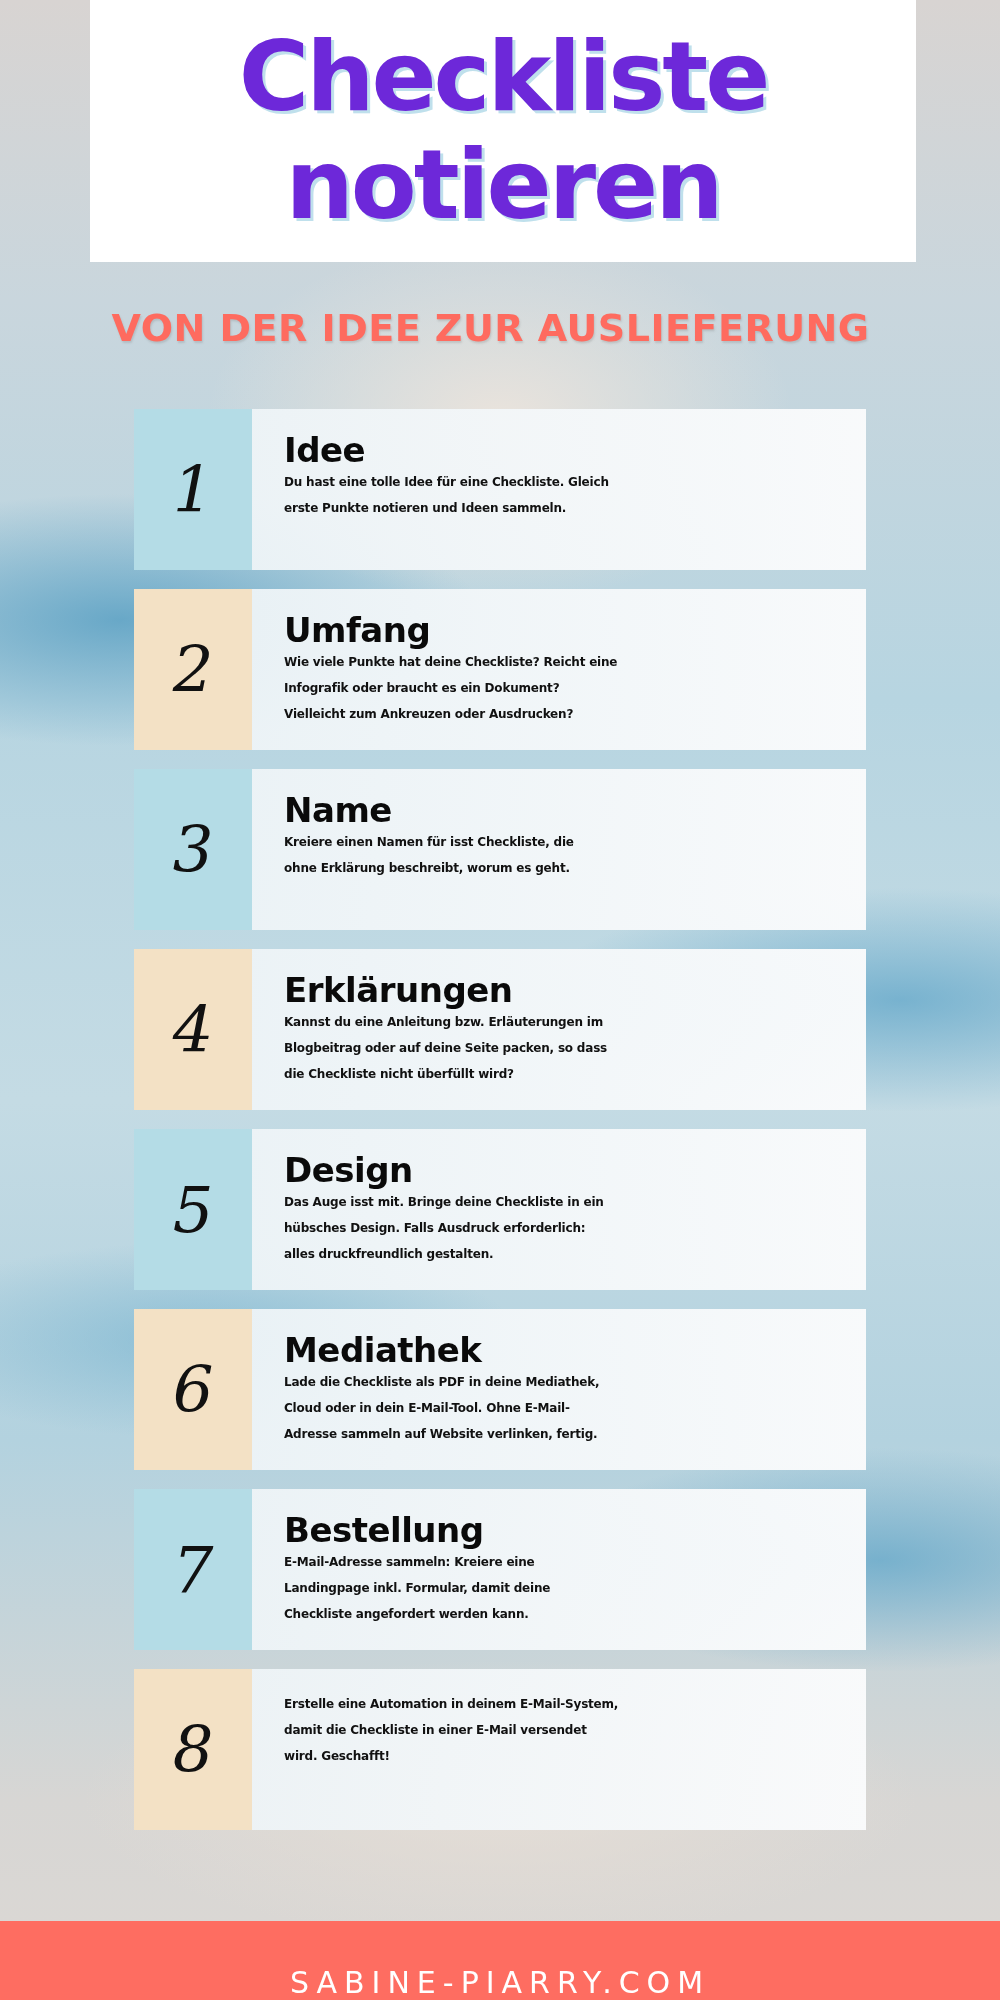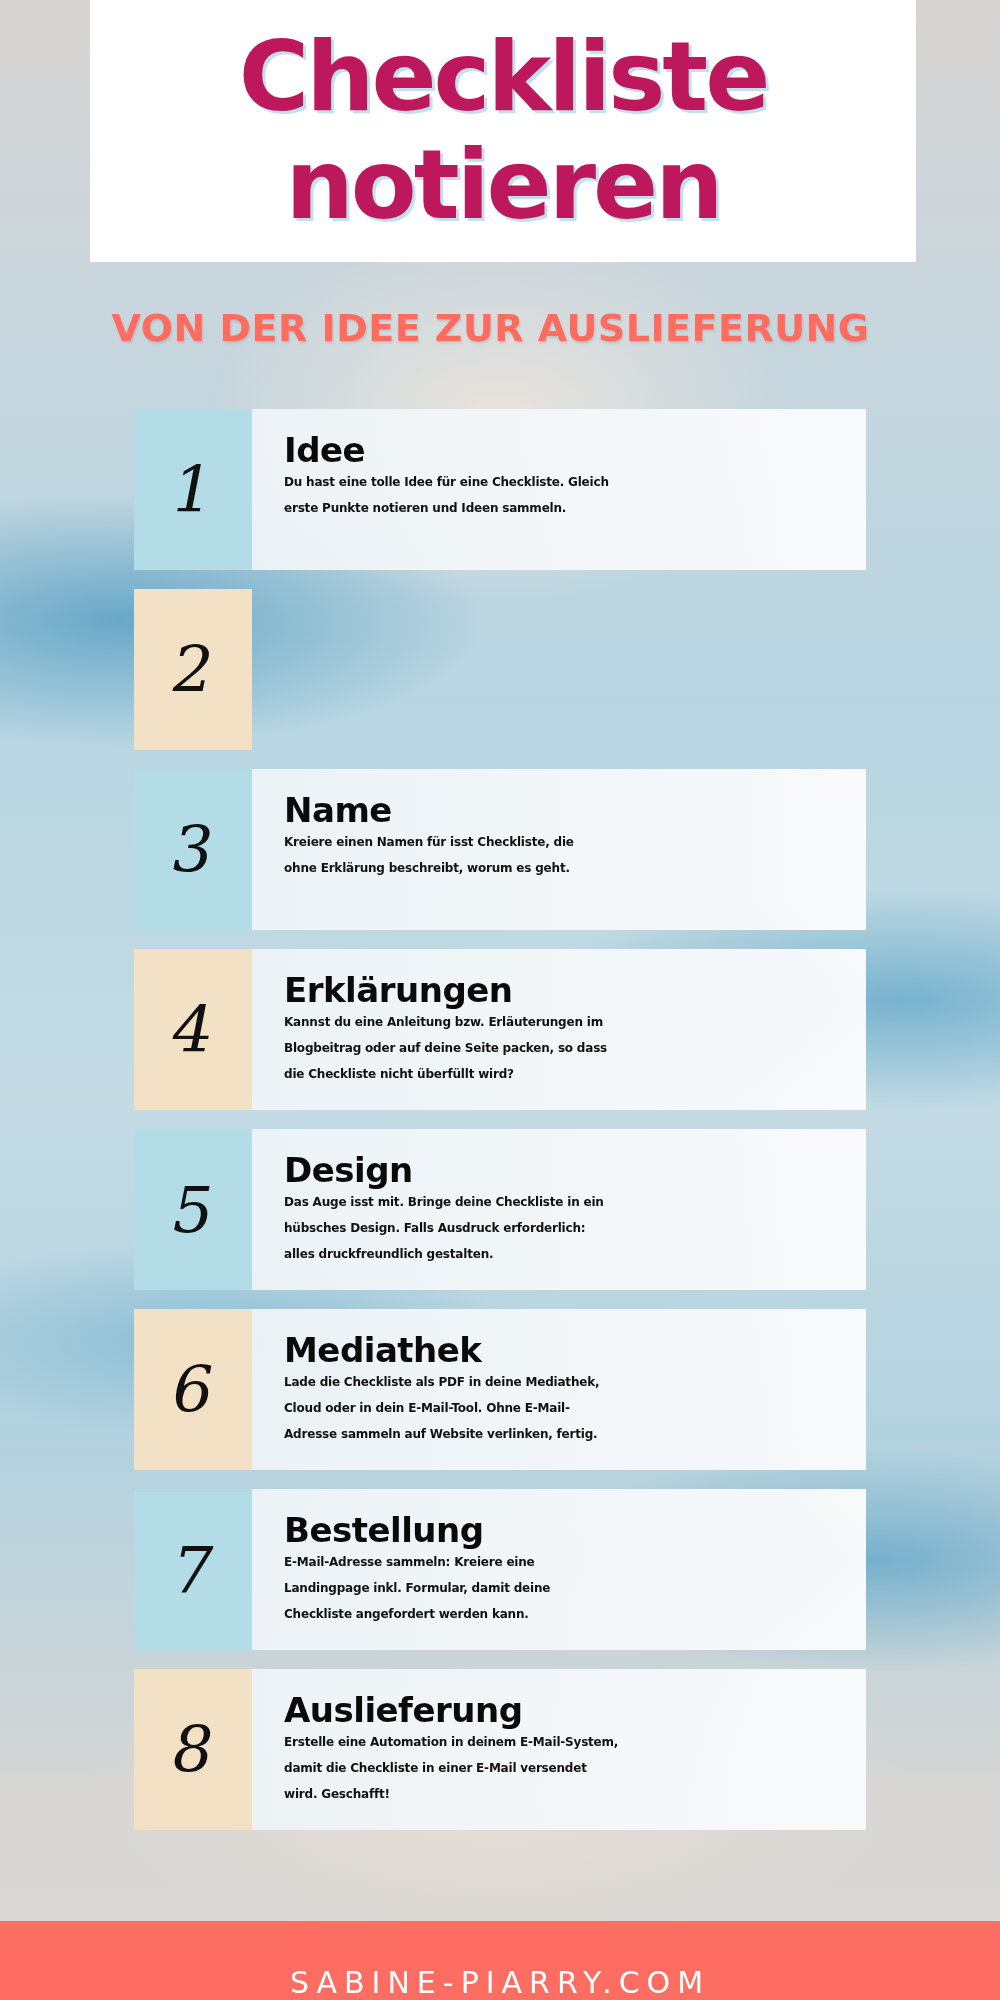--- a/index.html
+++ b/index.html
@@ -17,21 +17,21 @@
   }
   .header-box {
     position: absolute; left: 90px; top: 0; width: 826px; height: 262px;
     background: #ffffff;
     display: flex; flex-direction: column; align-items: center; justify-content: center;
   }
   .title {
     margin: 0; text-align: center;
     font-family: "DejaVu Sans", sans-serif; font-weight: bold;
     font-size: 96px; line-height: 108px; letter-spacing: -3px;
-    color: #be185d;
+    color: #6d28d9;
     text-shadow: 3px 3px 0 #bfe0ec;
   }
   .subtitle {
     position: absolute; left: 0; top: 306px; width: 981px; text-align: center;
     font-family: "DejaVu Sans", sans-serif; font-weight: bold;
     font-size: 38px; letter-spacing: 0.5px;
     color: #fe6b5f;
     text-shadow: 1px 2px 2px rgba(120,120,120,0.25);
   }
   .steps { position: absolute; left: 134px; top: 409px; width: 732px; }
@@ -87,20 +87,26 @@
   <div class="step" style="top:0px">
     <div class="num blue">1</div>
     <div class="content">
       <div class="step-title">Idee</div>
       <div class="step-text">Du hast eine tolle Idee für eine Checkliste. Gleich
 erste Punkte notieren und Ideen sammeln.</div>
     </div>
   </div>
   <div class="step" style="top:180px">
     <div class="num peach">2</div>
+    <div class="content">
+      <div class="step-title">Umfang</div>
+      <div class="step-text">Wie viele Punkte hat deine Checkliste? Reicht eine
+Infografik oder braucht es ein Dokument?
+Vielleicht zum Ankreuzen oder Ausdrucken?</div>
+    </div>
   </div>
   <div class="step" style="top:360px">
     <div class="num blue">3</div>
     <div class="content">
       <div class="step-title">Name</div>
       <div class="step-text">Kreiere einen Namen für isst Checkliste, die
 ohne Erklärung beschreibt, worum es geht.</div>
     </div>
   </div>
   <div class="step" style="top:540px">
@@ -135,21 +141,20 @@
     <div class="content">
       <div class="step-title">Bestellung</div>
       <div class="step-text">E-Mail-Adresse sammeln: Kreiere eine
 Landingpage inkl. Formular, damit deine
 Checkliste angefordert werden kann.</div>
     </div>
   </div>
   <div class="step" style="top:1260px">
     <div class="num peach">8</div>
     <div class="content">
-      <div class="step-title">Auslieferung</div>
       <div class="step-text">Erstelle eine Automation in deinem E-Mail-System,
 damit die Checkliste in einer E-Mail versendet
 wird. Geschafft!</div>
     </div>
   </div>
 </div>
 
 <div class="footer">
   <span class="footer-text">SABINE-PIARRY.COM</span>
 </div>

